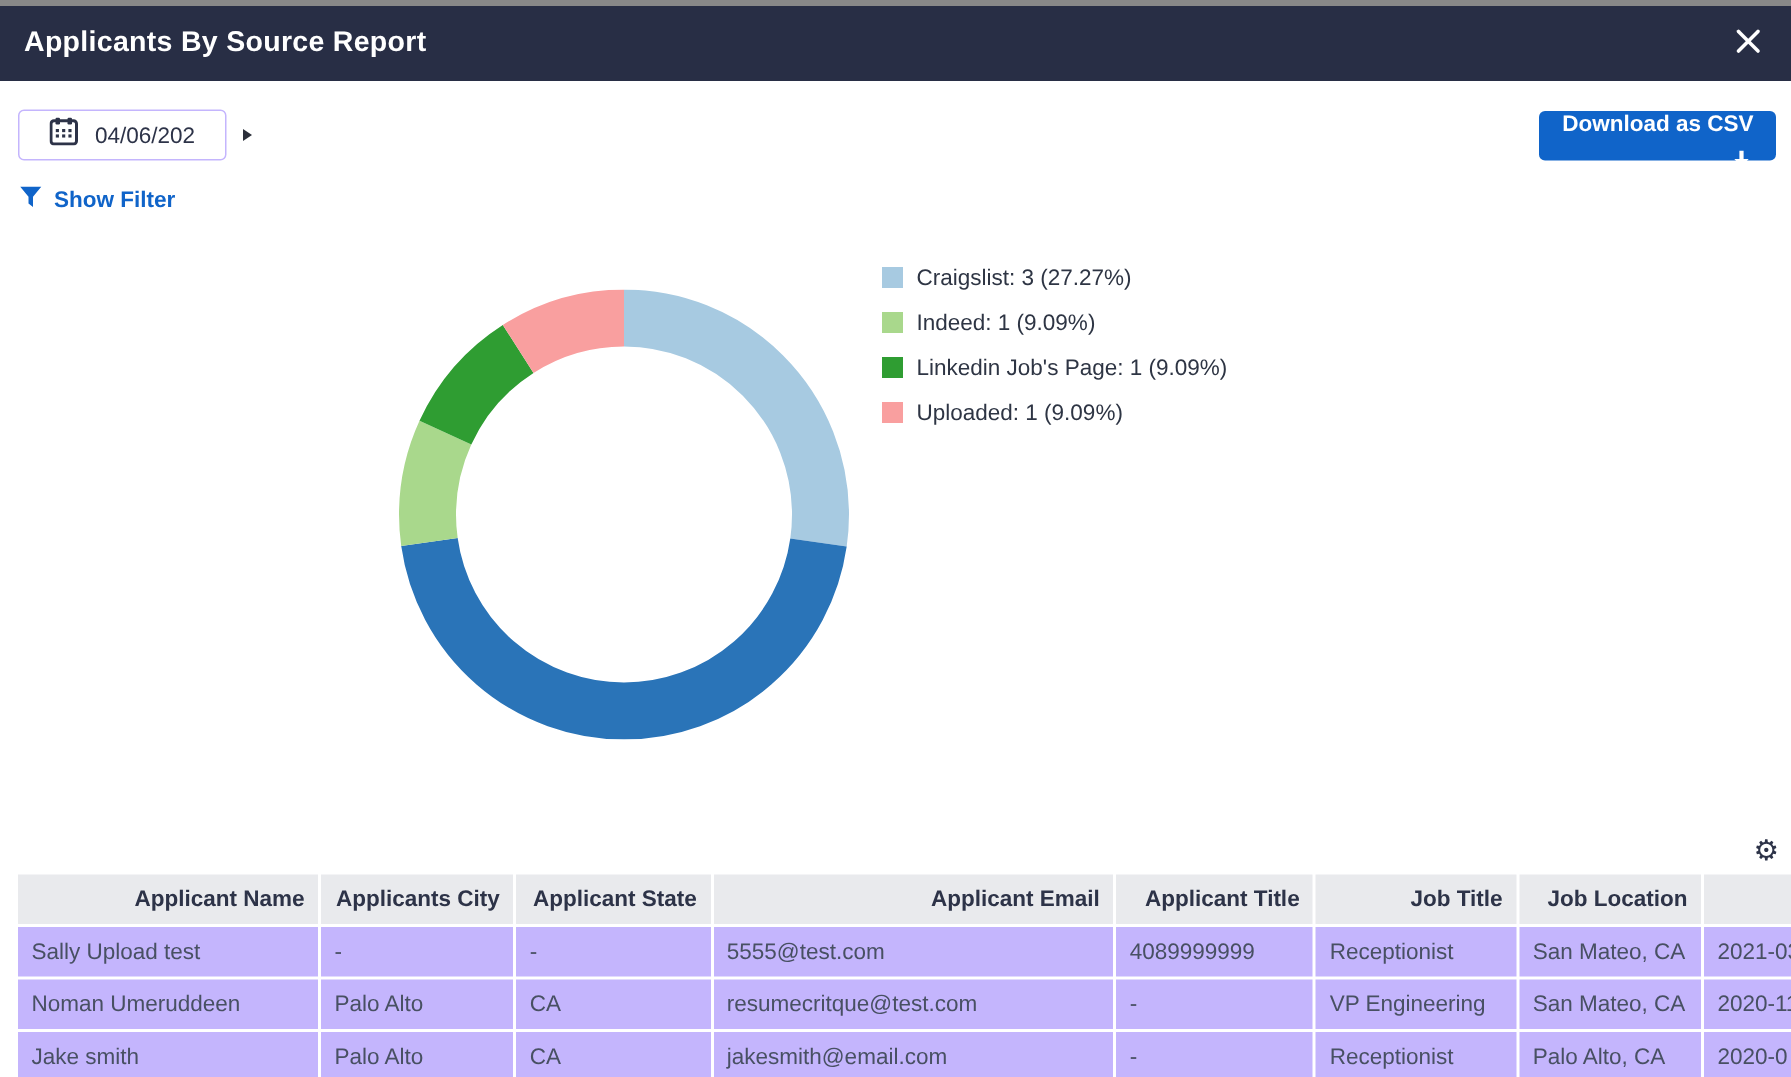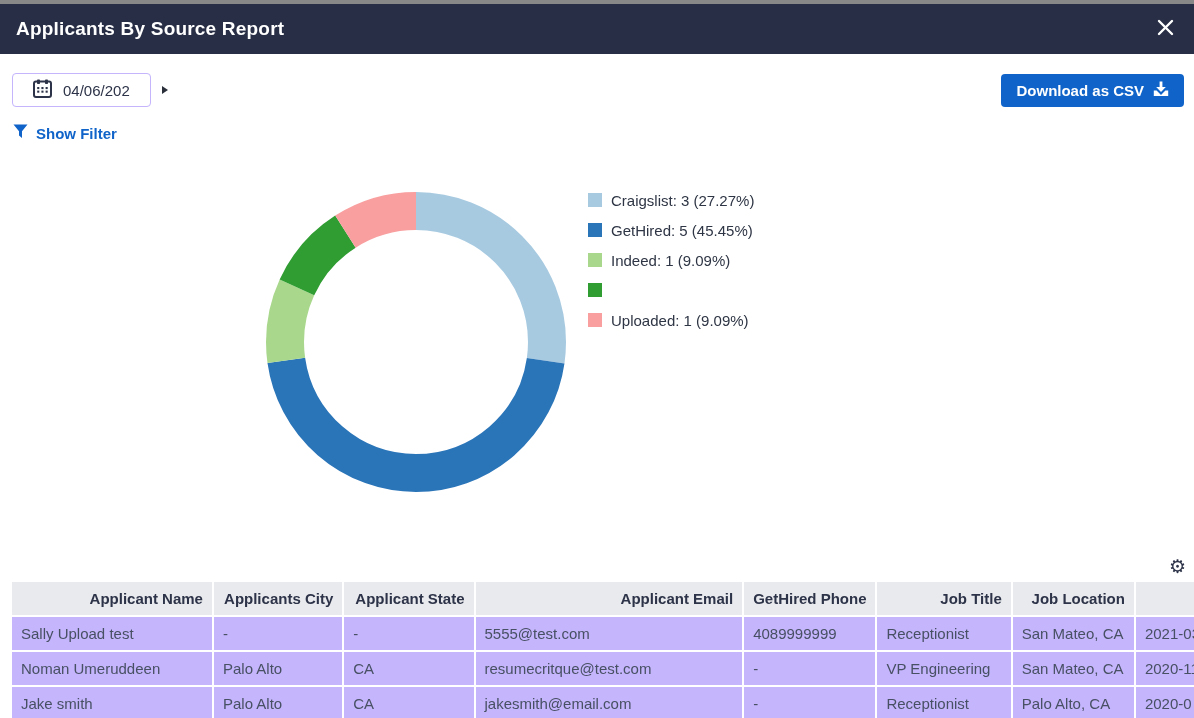--- a/index.html
+++ b/index.html
@@ -31,33 +31,34 @@
     border: none; outline: none; width: 100%; font-family: "Liberation Sans", sans-serif;
     font-size: 15px; color: #2d3348; background: transparent;
   }
   .range-caret {
     width: 0; height: 0; border-left: 6px solid #2b2f3a;
     border-top: 4.5px solid transparent; border-bottom: 4.5px solid transparent;
     margin: 0 11px;
   }
   .spacer { flex: 1; }
   .download-btn {
-    display: flex; align-items: center; gap: 9px; height: 33px; padding: 0 15px;
+    display: flex; align-items: flex-end; gap: 9px; height: 33px; padding: 0 15px;
     background: #1064c9; color: #fff; font-size: 15px; font-weight: bold;
     border: none; border-radius: 4px; cursor: pointer;
     font-family: "Liberation Sans", sans-serif;
+    flex-direction: column;
   }
   .show-filter {
     display: flex; align-items: center; gap: 8px; margin: 17px 0 0 13px;
     color: #1064c9; font-size: 15px; font-weight: bold; cursor: pointer;
     background: none; border: none; font-family: "Liberation Sans", sans-serif; text-align: right;
   }
   .chart-section { position: relative; height: 410px; }
   .donut-wrap { position: absolute; left: 266px; top: 50px; width: 300px; height: 300px; }
-  .legend { position: absolute; left: 588px; top: 48px; }
+  .legend { position: absolute; left: 588px; top: 32px; }
   .legend-item { display: flex; align-items: center; gap: 9px; height: 20px; margin-bottom: 10px; }
   .legend-swatch { width: 14px; height: 14px; flex: 0 0 14px; }
   .legend-text { font-size: 15px; color: #2e3544; }
   .settings-row { height: 28px; display: flex; justify-content: flex-end; padding-right: 8px; align-items: center; }
   .gear {
     font-family: "DejaVu Sans", sans-serif; font-size: 19px; color: #2d3348;
     background: none; border: none; cursor: pointer; line-height: 1;
   }
   .report-table {
     border-collapse: separate; border-spacing: 2px; margin-left: 10px;
@@ -138,29 +139,26 @@
         <circle cx="150" cy="150" r="131" fill="none" stroke="#2f9d32" stroke-width="38" stroke-dasharray="74.82702502186599 823.0972752405258" stroke-dashoffset="-673.443225196794" transform="rotate(-90 150 150)"></circle>
         <circle cx="150" cy="150" r="131" fill="none" stroke="#f99f9f" stroke-width="38" stroke-dasharray="74.82702502186599 823.0972752405258" stroke-dashoffset="-748.27025021866" transform="rotate(-90 150 150)"></circle>
       </svg>
   </div>
   <div class="legend" id="chart-legend">
       <div class="legend-item">
         <span class="legend-swatch" style="background: rgb(167, 202, 225);"></span>
         <span class="legend-text">Craigslist: 3 (27.27%)</span>
       </div>
       <div class="legend-item">
-        <span class="legend-swatch" style="background: rgb(42, 116, 184);"></span>
-        <span class="legend-text">GetHired: 5 (45.45%)</span>
-      </div>
-      <div class="legend-item">
         <span class="legend-swatch" style="background: rgb(169, 216, 140);"></span>
         <span class="legend-text">Indeed: 1 (9.09%)</span>
       </div>
       <div class="legend-item">
         <span class="legend-swatch" style="background: rgb(47, 157, 50);"></span>
+        <span class="legend-text">Linkedin Job's Page: 1 (9.09%)</span>
       </div>
       <div class="legend-item">
         <span class="legend-swatch" style="background: rgb(249, 159, 159);"></span>
         <span class="legend-text">Uploaded: 1 (9.09%)</span>
       </div>
     </div>
 </div>
 
 <div class="settings-row">
   <button class="gear">⚙</button>
@@ -176,21 +174,21 @@
       <col style="width: 132px;">
       <col style="width: 120px;">
       <col style="width: 200px;">
     </colgroup>
   <thead>
       <tr id="table-head-row">
         <th>Applicant Name</th>
         <th>Applicants City</th>
         <th>Applicant State</th>
         <th>Applicant Email</th>
-        <th>GetHired Phone</th>
+        <th>Applicant Title</th>
         <th>Job Title</th>
         <th>Job Location</th>
         <th>Date Applied</th>
       </tr>
     </thead>
   <tbody id="table-body">
       <tr>
         <td>Sally Upload test</td>
         <td>-</td>
         <td>-</td>

